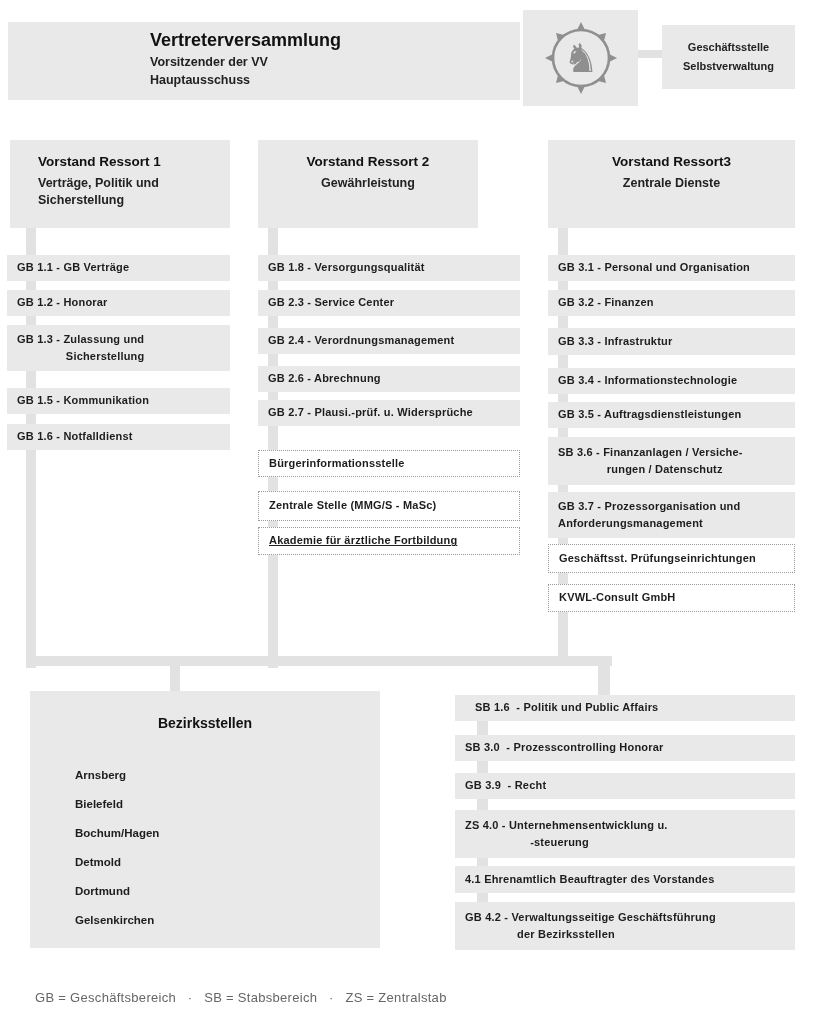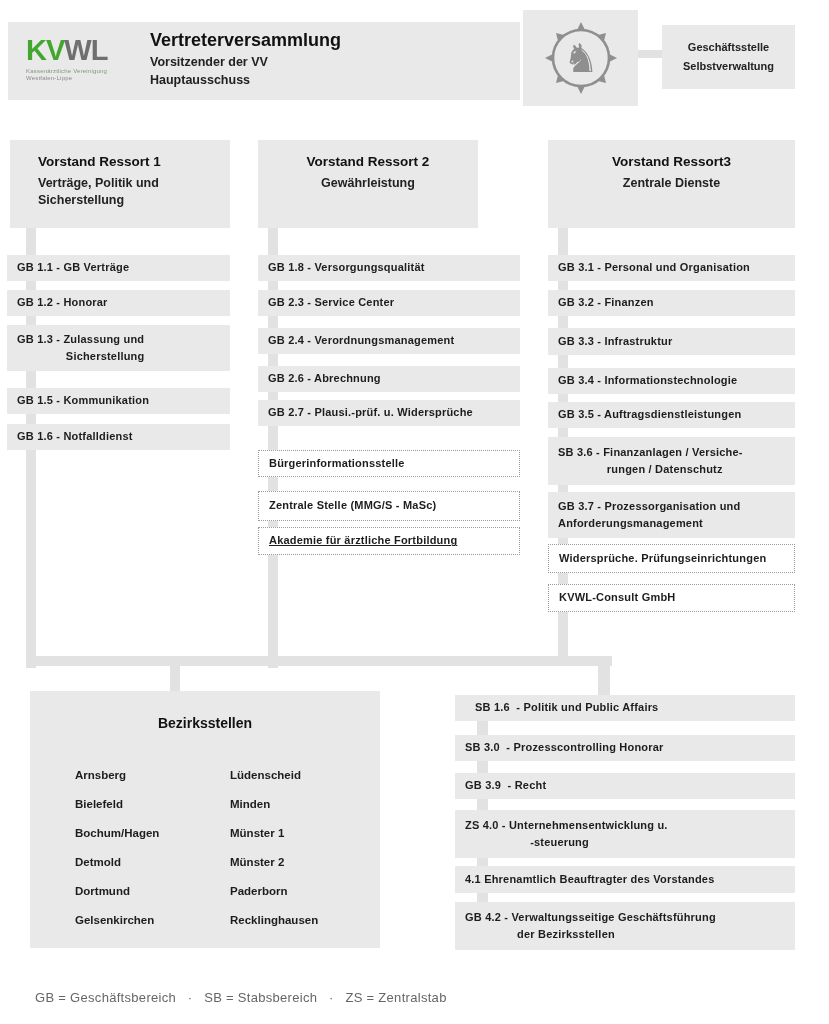--- a/index.html
+++ b/index.html
@@ -46,25 +46,20 @@
   <div class="line" style="left:268px;top:228px;width:10px;height:440px;"></div>
   <div class="line" style="left:558px;top:228px;width:10px;height:437px;"></div>
   <div class="line" style="left:26px;top:656px;width:586px;height:10px;"></div>
   <div class="line" style="left:170px;top:664px;width:10px;height:28px;"></div>
   <div class="line" style="left:598px;top:660px;width:12px;height:36px;"></div>
   <div class="line" style="left:477px;top:700px;width:11px;height:242px;"></div>
   <div class="line" style="left:636px;top:50px;width:28px;height:8px;"></div>
 
   <div class="gbox" style="left:8px;top:22px;width:512px;height:78px;z-index:1;"></div>
 
-  <div class="logo">
-    <div class="big"><span class="kv">KV</span><span class="wl">WL</span></div>
-    <div class="tiny">Kassenärztliche Vereinigung</div>
-    <div class="tiny2">Westfalen-Lippe</div>
-  </div>
 
   <div class="title-block">
     <div class="main">Vertreterversammlung</div>
     <div class="sub">Vorsitzender der VV</div>
     <div class="sub">Hauptausschuss</div>
   </div>
 
   <div class="emblem-box">
     <svg width="84" height="84" viewBox="0 0 84 84">
       <circle cx="42" cy="42" r="28" fill="none" stroke="#8f8f8f" stroke-width="2.6"></circle>
@@ -117,40 +112,32 @@
 
   <div class="item" style="left:548px;top:255px;width:247px;height:26px;">GB 3.1 - Personal und Organisation</div>
   <div class="item" style="left:548px;top:290px;width:247px;height:26px;">GB 3.2 - Finanzen</div>
   <div class="item" style="left:548px;top:328px;width:247px;height:27px;">GB 3.3 - Infrastruktur</div>
   <div class="item" style="left:548px;top:368px;width:247px;height:26px;">GB 3.4 - Informationstechnologie</div>
   <div class="item" style="left:548px;top:402px;width:247px;height:26px;">GB 3.5 - Auftragsdienstleistungen</div>
   <div class="item" style="left:548px;top:437px;width:247px;height:48px;">SB 3.6 - Finanzanlagen / Versiche-
                rungen / Datenschutz</div>
   <div class="item" style="left:548px;top:492px;width:247px;height:46px;">GB 3.7 - Prozessorganisation und
 Anforderungsmanagement</div>
-  <div class="item dotted" style="left:548px;top:544px;width:247px;height:29px;">Widersprüche. Prüfungseinrichtungen</div>
+  <div class="item dotted" style="left:548px;top:544px;width:247px;height:29px;">Geschäftsst. Prüfungseinrichtungen</div>
   <div class="item dotted" style="left:548px;top:584px;width:247px;height:28px;">KVWL-Consult GmbH</div>
 
   <div class="bez-box">
     <div class="bez-title">Bezirksstellen</div>
     <div class="bez-col bez-left">
       <div>Arnsberg</div>
       <div>Bielefeld</div>
       <div>Bochum/Hagen</div>
       <div>Detmold</div>
       <div>Dortmund</div>
       <div>Gelsenkirchen</div>
-    </div>
-    <div class="bez-col bez-right">
-      <div>Lüdenscheid</div>
-      <div>Minden</div>
-      <div>Münster 1</div>
-      <div>Münster 2</div>
-      <div>Paderborn</div>
-      <div>Recklinghausen</div>
     </div>
   </div>
 
   <div class="item" style="left:455px;top:695px;width:340px;height:26px;padding-left:20px;">SB 1.6  - Politik und Public Affairs</div>
   <div class="item" style="left:455px;top:735px;width:340px;height:26px;">SB 3.0  - Prozesscontrolling Honorar</div>
   <div class="item" style="left:455px;top:773px;width:340px;height:26px;">GB 3.9  - Recht</div>
   <div class="item" style="left:455px;top:810px;width:340px;height:48px;">ZS 4.0 - Unternehmensentwicklung u.
                     -steuerung</div>
   <div class="item" style="left:455px;top:866px;width:340px;height:27px;">4.1 Ehrenamtlich Beauftragter des Vorstandes</div>
   <div class="item" style="left:455px;top:902px;width:340px;height:48px;">GB 4.2 - Verwaltungsseitige Geschäftsführung

